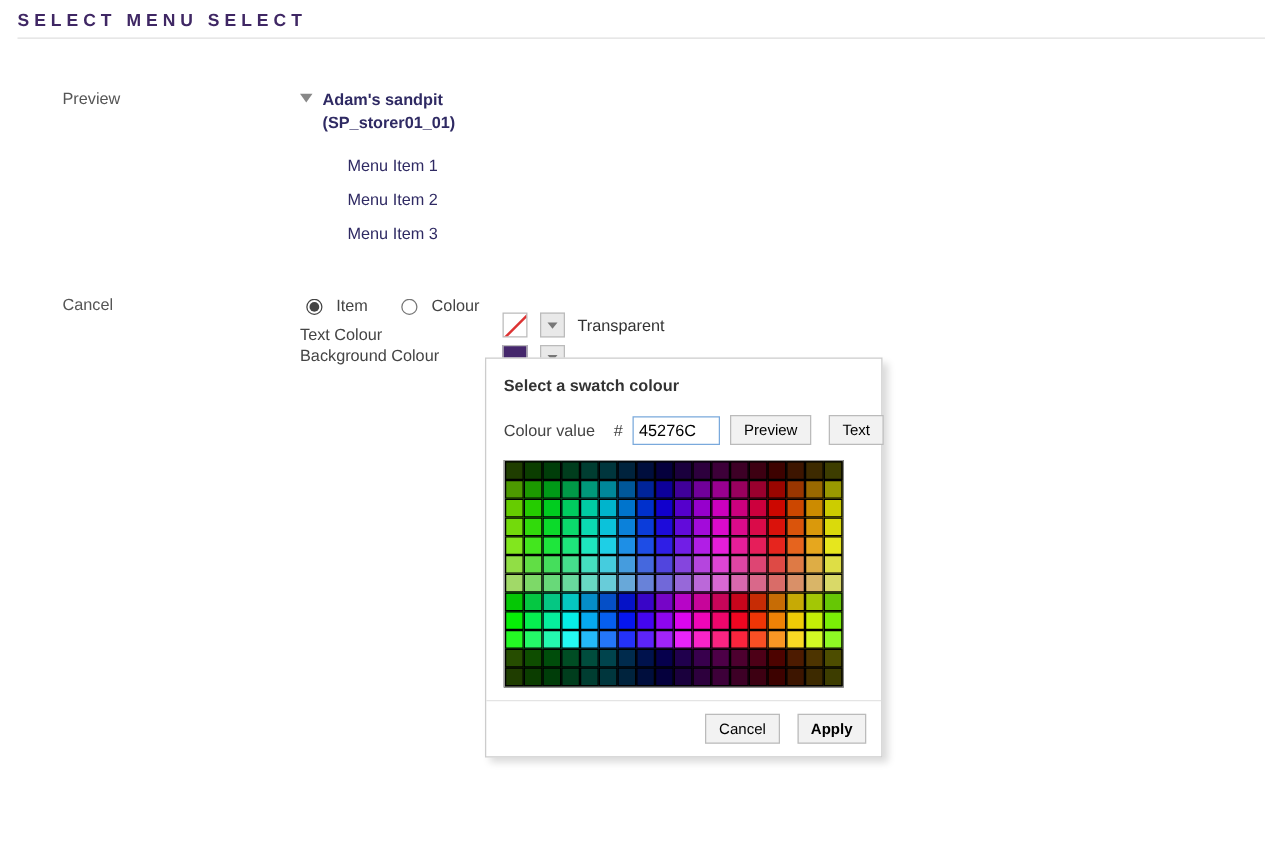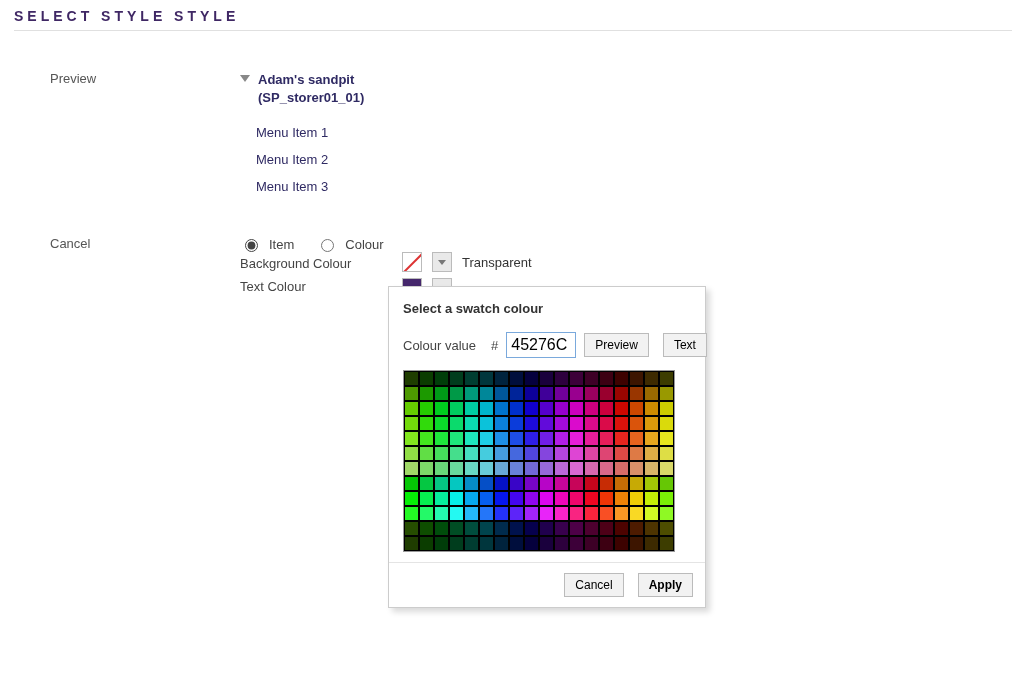--- a/index.html
+++ b/index.html
@@ -42,21 +42,21 @@
     line-height: 1.4;
   }
   .tree-chevron {
     margin-top: 4px;
     width: 0; height: 0;
     border-left: 5px solid transparent;
     border-right: 5px solid transparent;
     border-top: 7px solid #888;
   }
   .tree-children {
-    margin-left: 16px;
+    margin-left: 38px;
     margin-top: 12px;
   }
   .tree-item {
     color: #2f2a63;
     padding: 6px 0;
   }
   .style-row {
     display: flex;
     margin-top: 36px;
   }
@@ -140,21 +140,21 @@
     gap:8px;
     margin-bottom:12px;
   }
   .value-row .lbl{ flex: 0 0 80px; color:#444;}
   .hash{ color:#444; }
   .hex-input{
     width:60px;
     padding:3px 4px;
     border:1px solid #7aa9dc;
     font-family: Arial;
-    font-size:16px;
+    font-size:13px;
   }
   .btn{
     padding:4px 10px;
     border:1px solid #bbb;
     background:#f2f2f2;
     font-size:12px;
     cursor:pointer;
   }
   .btn + .btn{ margin-left:6px;}
   .swatch-grid{
@@ -187,21 +187,21 @@
     padding:10px 12px;
     display:flex;
     justify-content:flex-end;
     gap:8px;
   }
 </style>
 </head>
 <body>
 
 <div class="page">
-  <div class="section-title">SELECT STYLE STYLE</div>
+  <div class="section-title">SELECT MENU SELECT</div>
 
   <div class="row">
     <div class="label-col">Preview</div>
     <div class="content-col">
       <div class="tree-root">
         <div class="tree-chevron"></div>
         <div>
           <div>Adam's sandpit</div>
           <div>(SP_storer01_01)</div>
         </div>
@@ -216,22 +216,22 @@
 
   <div class="style-row">
     <div class="label-col">Cancel</div>
     <div class="content-col">
       <div class="radiogrp">
         <input type="radio" name="st" checked="" style="">
         <label>Item</label>
         <input type="radio" name="st" style="">
         <label>Colour</label>
       </div>
+      <div class="sublabel" style="margin-top:8px;">Text Colour</div>
       <div class="sublabel">Background Colour</div>
-      <div class="sublabel" style="margin-top:8px;">Text Colour</div>
     </div>
   </div>
 
   <div class="colour-line" style="margin-top:-42px;">
     <span class="swatch-box swatch-transparent"></span>
     <span class="swatch-dd">
         <span class="arr"></span>
       </span>
     <span>Transparent</span>
   </div>

